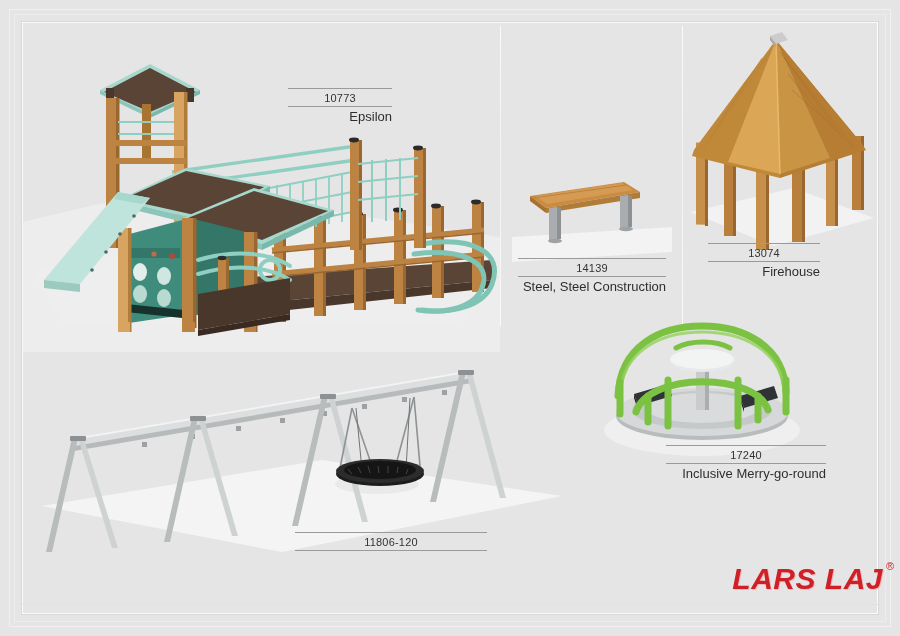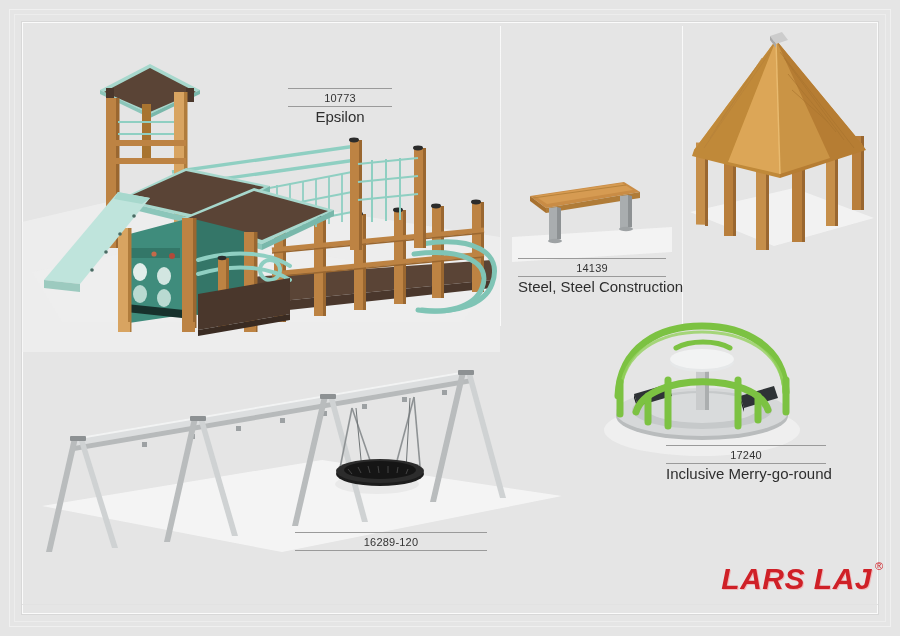--- a/index.html
+++ b/index.html
@@ -24,30 +24,30 @@
   #panel-merry{left:590px;top:300px;width:230px;height:180px;}
 
   
   .sep-v{position:absolute;top:26px;width:1px;height:300px;background:linear-gradient(to bottom,#fafafa,#f2f2f2,#fafafa);}
 
   
   .caption{position:absolute;text-align:center;color:#3a3a3a;}
   .caption .rule{height:1px;background:#9a9a9a;margin:0 0 2px 0;}
   .caption .code{font-size:11px;line-height:14px;color:#333;letter-spacing:.2px;}
   .caption .rule2{height:1px;background:#9a9a9a;margin:1px 0 3px 0;}
-  .caption .name{font-size:15px;line-height:14px;color:#2e2e2e;white-space:nowrap;}
+  .caption .name{font-size:13px;line-height:14px;color:#2e2e2e;white-space:nowrap;text-align:right;}
 
   #cap-epsilon{left:288px;top:88px;width:104px;}
   #cap-bench{left:518px;top:258px;width:148px;}
   #cap-firehouse{left:708px;top:243px;width:112px;}
   #cap-merry{left:666px;top:445px;width:160px;}
   #cap-swing{left:295px;top:532px;width:192px;}
 
   
-  #logo{position:absolute;right:28px;top:562px;margin-left:34px;}
+  #logo{position:absolute;right:17px;top:562px;margin-left:34px;}
   #logo .word{font-size:30px;font-weight:bold;font-style:italic;color:#cf2027;
               letter-spacing:.5px;line-height:34px;text-shadow:1px 1px 0 #f0b9bb;}
   #logo .reg{position:absolute;right:-11px;top:-2px;font-size:11px;color:#cf2027;font-style:normal;}
 
   
   svg{display:block;}
   .ground{fill:#f4f4f4;}
 </style>
 </head>
 <body>
@@ -324,20 +324,26 @@
         </g>
 
         <polyline points="92,18 96,152" fill="none" stroke="#efc379" stroke-width="1.4" opacity=".8"></polyline>
 
         <polygon points="86,14 98,10 104,18 92,22" fill="#cccccc"></polygon>
         <polygon points="86,14 92,22 92,26 86,18" fill="#a9a9a9"></polygon>
       </g>
     </svg>
   </div>
 
+  <div class="caption" id="cap-firehouse">
+    <div class="rule"></div>
+    <div class="code">13074</div>
+    <div class="rule2"></div>
+    <div class="name">Firehouse</div>
+  </div>
 
   <div class="panel" id="panel-merry">
     <svg width="230" height="180" viewBox="0 0 230 180">
       <ellipse cx="112" cy="130" rx="98" ry="26" fill="#f1f1f1" opacity=".8"></ellipse>
       <g>
 
         <ellipse cx="112" cy="116" rx="86" ry="24" fill="#b9bcbd"></ellipse>
         <ellipse cx="112" cy="112" rx="86" ry="24" fill="#d6d8d9"></ellipse>
         <ellipse cx="112" cy="110" rx="70" ry="19" fill="#c6c9ca"></ellipse>
         <ellipse cx="112" cy="108" rx="56" ry="15" fill="#d9dbdc"></ellipse>
@@ -443,21 +449,21 @@
           <line x1="366" y1="110" x2="366" y2="117"></line>
             <line x1="376" y1="111" x2="375" y2="117"></line>
           <line x1="386" y1="113" x2="384" y2="118"></line>
         </g>
       </g>
     </svg>
   </div>
 
   <div class="caption" id="cap-swing">
     <div class="rule"></div>
-    <div class="code">16289-120</div>
+    <div class="code">11806-120</div>
     <div class="rule2"></div>
   </div>
 
   <div id="logo">
     <span class="word">LARS LAJ</span><span class="reg">®</span>
   </div>
 
 </div>
 
 </body></html>

